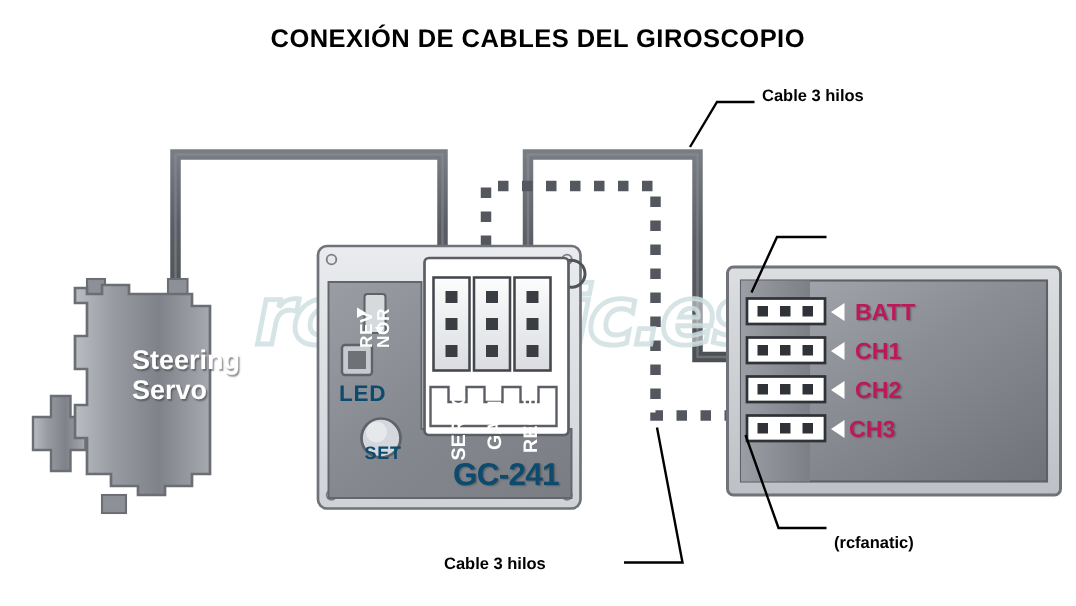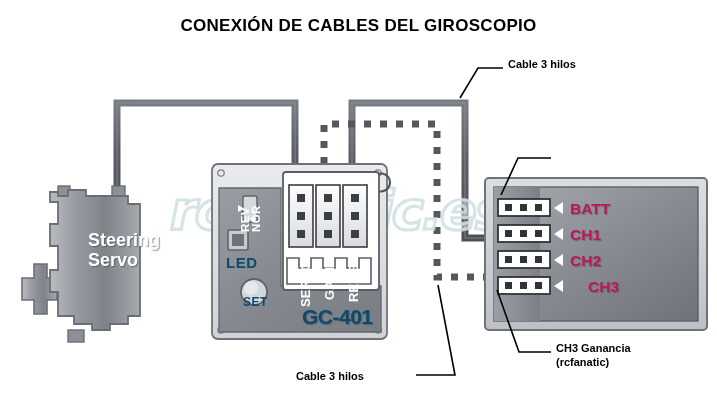--- a/index.html
+++ b/index.html
@@ -324,23 +324,23 @@
       <path d="M563,280 v12 l-9,-6 z" fill="#ffffff"></path>
     </g>
   </svg>
 
   <div class="dev-label" id="servo-text"><span>Steering</span><br><span>Servo</span></div>
 
 
   <div class="rx-port-label" style="left:570px; top:200px;">BATT</div>
   <div class="rx-port-label" style="left:570px; top:226px;">CH1</div>
   <div class="rx-port-label" style="left:570px; top:252px;">CH2</div>
-  <div class="rx-port-label" style="left:588px; top:278px;text-align:center;">CH3</div>
-
-  <div class="gyro-txt" id="gyro-model">GC-401</div>
+  <div class="rx-port-label" style="left:566px; top:278px;text-align:center;">CH3</div>
+
+  <div class="gyro-txt" id="gyro-model">GC-241</div>
   <div class="gyro-txt" id="gyro-set">SET</div>
   <div class="gyro-txt" id="gyro-led">LED</div>
 
   <div class="vert-txt" id="gyro-rev">REV</div>
   <div class="vert-txt" id="gyro-nor">NOR</div>
   <div class="vert-txt" id="gyro-servo">SERVO</div>
   <div class="vert-txt" id="gyro-gain">GAIN</div>
   <div class="vert-txt" id="gyro-rece">RECE</div>
 
   <svg class="layer" id="leader-layer" viewBox="0 0 717 404">
@@ -350,17 +350,17 @@
     <polyline points="501,195 518,158 551,158" fill="none" stroke="#000" stroke-width="1.6" stroke-linejoin="miter"></polyline>
 
     <polyline points="497,290 519,352 551,352" fill="none" stroke="#000" stroke-width="1.6" stroke-linejoin="miter"></polyline>
 
     <polyline points="438,285 455,375 416,375" fill="none" stroke="#000" stroke-width="1.6" stroke-linejoin="miter"></polyline>
   </svg>
 
   <div class="annot" id="lbl-cable-top">Cable 3 hilos</div>
 
 
-  <div class="annot" id="lbl-ch3-gain"><span>CH3 Ganancia</span><br><span>(rcfanatic)</span></div>
+  <div class="annot" id="lbl-ch3-gain"><br><span>(rcfanatic)</span></div>
 
   <div class="annot" id="lbl-cable-bot">Cable 3 hilos</div>
 
 </div>
 
 </body></html>

